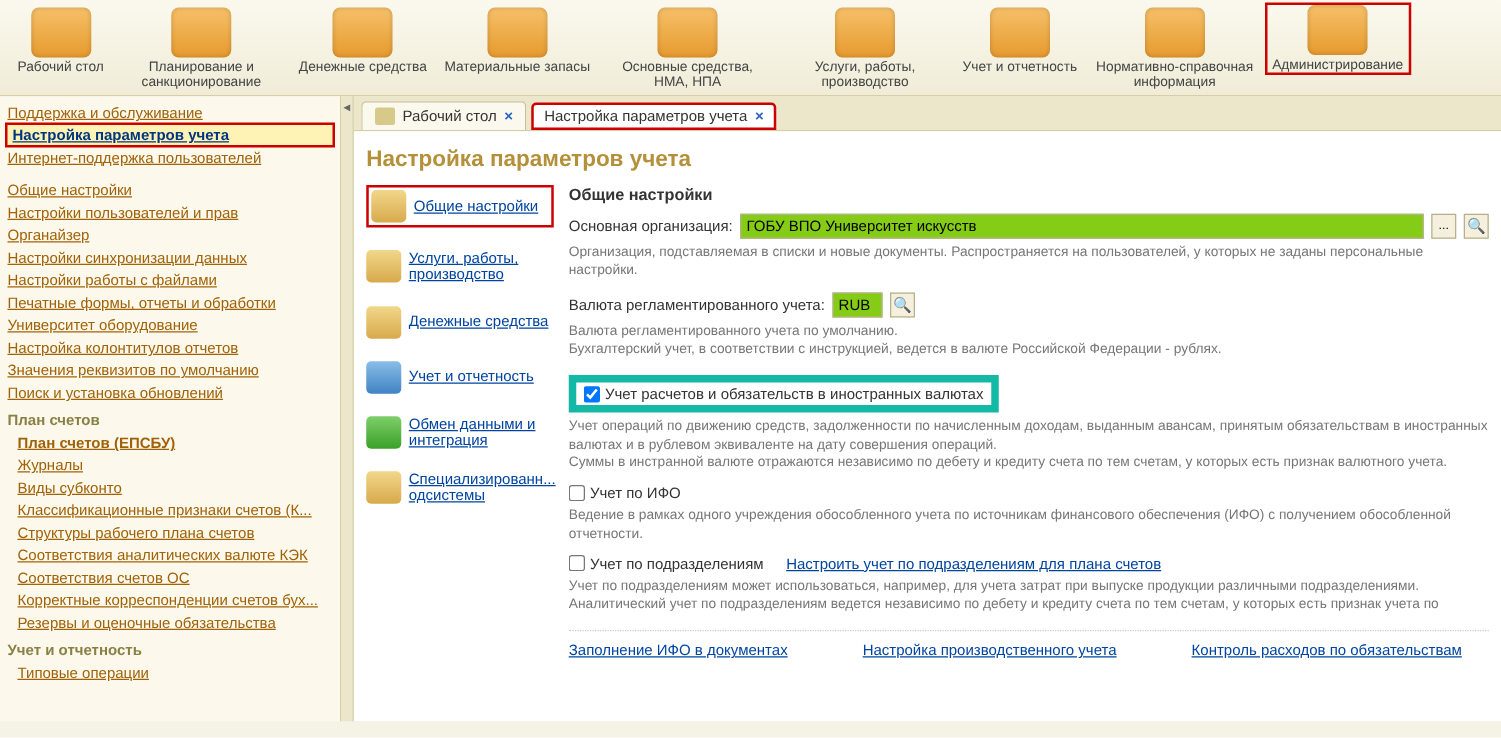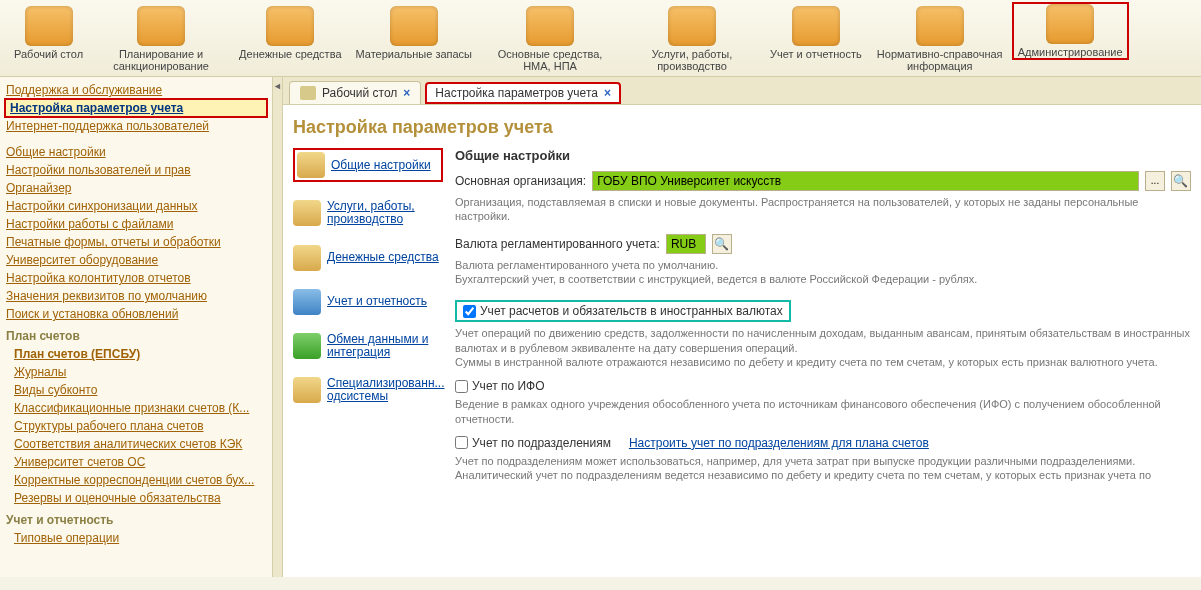--- a/index.html
+++ b/index.html
@@ -214,21 +214,21 @@
     line-height: 1.3;
     margin-bottom: 10px;
   }
   .cb-row {
     display: inline-flex;
     align-items: center;
     gap: 4px;
     margin-bottom: 4px;
   }
   .cb-row.highlighted {
-    border: 2px solid #14b8a6;
+    border: 6px solid #14b8a6;
     padding: 2px 6px;
     margin-top: 4px;
   }
   .link {
     color: #0044a0;
     text-decoration: underline;
     cursor: pointer;
   }
   .bottom-links {
     display: flex;
@@ -311,22 +311,22 @@
     <span class="sb-item">Значения реквизитов по умолчанию</span>
     <span class="sb-item">Поиск и установка обновлений</span>
 
     <div class="sb-header">План счетов</div>
     <div class="sb-indent">
       <span class="sb-item" style="font-weight:bold">План счетов (ЕПСБУ)</span>
       <span class="sb-item">Журналы</span>
       <span class="sb-item">Виды субконто</span>
       <span class="sb-item">Классификационные признаки счетов (К...</span>
       <span class="sb-item">Структуры рабочего плана счетов</span>
-      <span class="sb-item">Соответствия аналитических счетов КЭК</span>
-      <span class="sb-item">Университет счетов ОС</span>
+      <span class="sb-item">Соответствия аналитических валюте КЭК</span>
+      <span class="sb-item">Соответствия счетов ОС</span>
       <span class="sb-item">Корректные корреспонденции счетов бух...</span>
       <span class="sb-item">Резервы и оценочные обязательства</span>
     </div>
 
     <div class="sb-header">Учет и отчетность</div>
     <div class="sb-indent">
       <span class="sb-item">Типовые операции</span>
     </div>
   </div>
 
@@ -412,17 +412,22 @@
           <div class="help-text">Ведение в рамках одного учреждения обособленного учета по источникам финансового обеспечения (ИФО) с получением обособленной отчетности.</div>
 
           <div class="cb-row">
             <input type="checkbox" style="">
             <span>Учет по подразделениям</span>
             &nbsp;&nbsp;&nbsp;
             <span class="link">Настроить учет по подразделениям для плана счетов</span>
           </div>
           <div class="help-text">Учет по подразделениям может использоваться, например, для учета затрат при выпуске продукции различными подразделениями. Аналитический учет по подразделениям ведется независимо по дебету и кредиту счета по тем счетам, у которых есть признак учета по</div>
 
+          <div class="bottom-links">
+            <span class="link">Заполнение ИФО в документах</span>
+            <span class="link">Настройка производственного учета</span>
+            <span class="link">Контроль расходов по обязательствам</span>
+          </div>
         </div>
       </div>
     </div>
   </div>
 </div>
 
 </body></html>

